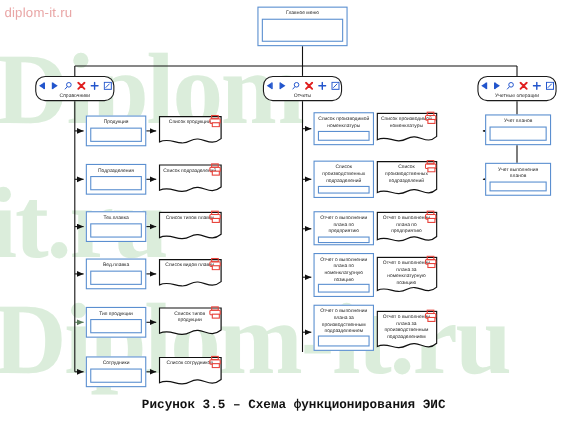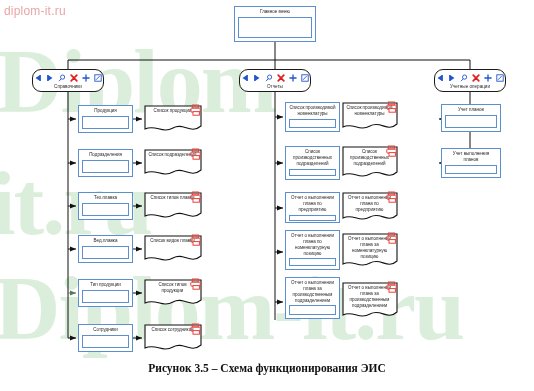--- a/index.html
+++ b/index.html
@@ -99,21 +99,21 @@
     font-family:"Liberation Sans", sans-serif;
     font-size:4.5px;color:#1d1d1d;
     text-align:center;line-height:1.3;
   }
   .doc .printer{position:absolute;right:0px;top:-1px;}
 
   
   .figcap{
     position:absolute;left:0;top:362px;width:534px;
     text-align:center;
-    font-family:Liberation Serif, serif;
+    font-family:Liberation Mono, monospace;
     font-weight:bold;font-size:11.5px;color:#111;
     z-index:4;
   }
 </style>
 </head>
 <body>
 
 <div id="stage">
 
   <div class="wm-top">diplom-it.ru</div>

